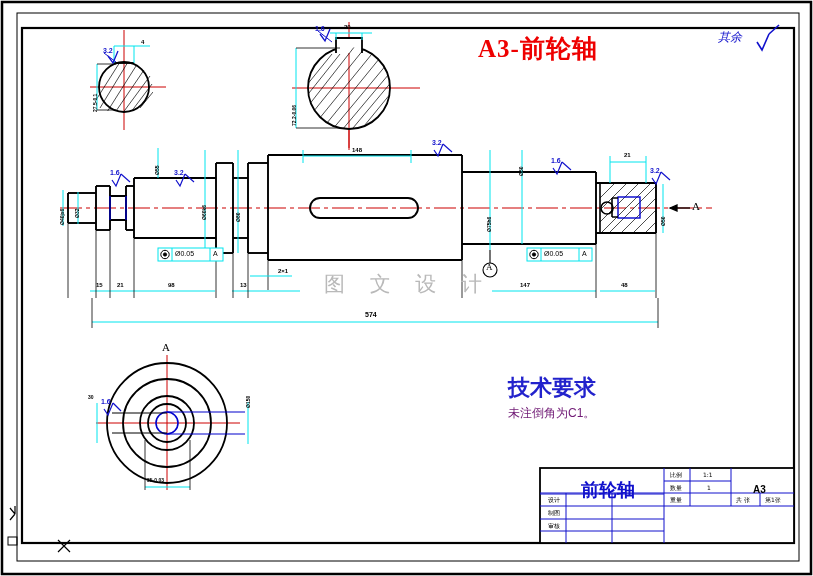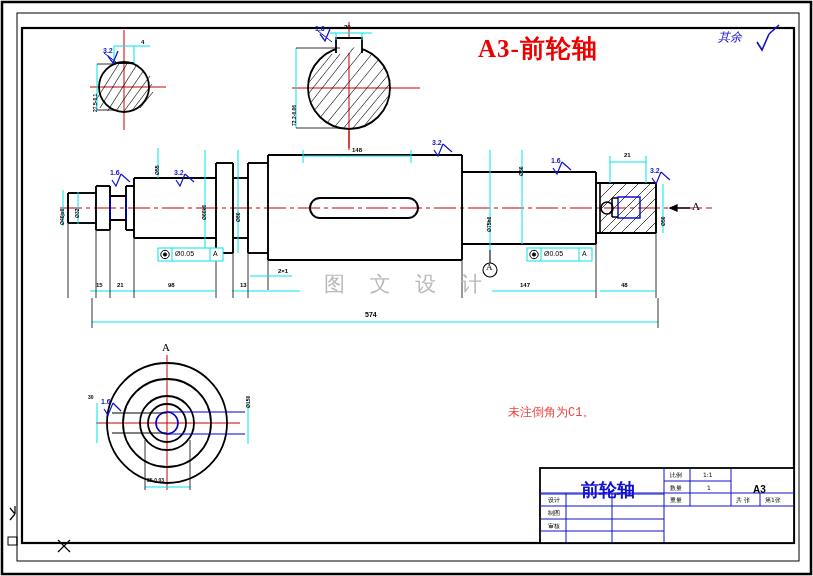--- a/index.html
+++ b/index.html
@@ -16,21 +16,21 @@
   #sheet svg { display:block; }
 
   
   .txt { position:absolute; white-space:nowrap; line-height:1; }
   .title-main {
     color:#ee0000; font-weight:bold; font-size:25px;
     font-family:"Liberation Serif", serif; letter-spacing:1px;margin-left:19px;
   }
   .qiyu { color:#1111cc; font-size:12px; font-family:"DejaVu Sans", sans-serif;}
   .tech-head { color:#2222cc; font-size:22px; font-weight:bold; font-family:"DejaVu Sans", sans-serif;}
-  .tech-body { color:#ef4444; font-size:12px; font-family:Liberation Mono, monospace;}
+  .tech-body { color:#701a75; font-size:12px; font-family:Liberation Sans, sans-serif;}
   .tb-title { color:#1111cc; font-size:18px; font-weight:bold; font-family:"DejaVu Serif", serif;}
   .tb-cell { color:#000; font-size:6px; font-family:"DejaVu Sans", sans-serif;}
   .tb-a3 { color:#000; font-size:10px; font-weight:bold;}
   .dim { color:#000; font-size:6px; font-family:"Liberation Sans", sans-serif; font-weight:bold;}
   .dim-v { transform-origin: 0 0; }
   .sect-letter { color:#000; font-size:11px; font-family:"Liberation Serif", serif;}
   .watermark { color:#b9b9b9; font-size:21px; letter-spacing:9px; font-family:"DejaVu Serif", serif;}
   .rough { color:#1111cc; font-size:7px; font-weight:bold;}
   .gtol { color:#000; font-size:7px; font-family:"Liberation Sans", sans-serif;}
 </style>
@@ -389,20 +389,21 @@
     </g>
 
   </svg>
 
   <div class="txt title-main" style="left:459px; top:36px;">A3-前轮轴</div>
 
   <div class="txt qiyu" style="left:718px; top:31px;font-style:italic;">其余</div>
 
   <div class="txt watermark" style="left:324px; top:274px;">图 文 设 计</div>
 
+  <div class="txt tech-head" style="left:508px; top:377px;">技术要求</div>
   <div class="txt tech-body" style="left:508px; top:407px;">未注倒角为C1。</div>
 
   <div class="txt tb-title" style="left:581px; top:481px;">前轮轴</div>
   <div class="txt tb-a3" style="left:753px; top:485px;">A3</div>
 
   <div class="txt tb-cell" style="left:670px; top:472px;">比例</div>
   <div class="txt tb-cell" style="left:703px; top:472px;">1:1</div>
   <div class="txt tb-cell" style="left:670px; top:485px;">数量</div>
   <div class="txt tb-cell" style="left:707px; top:485px;">1</div>
   <div class="txt tb-cell" style="left:670px; top:497px;">重量</div>

